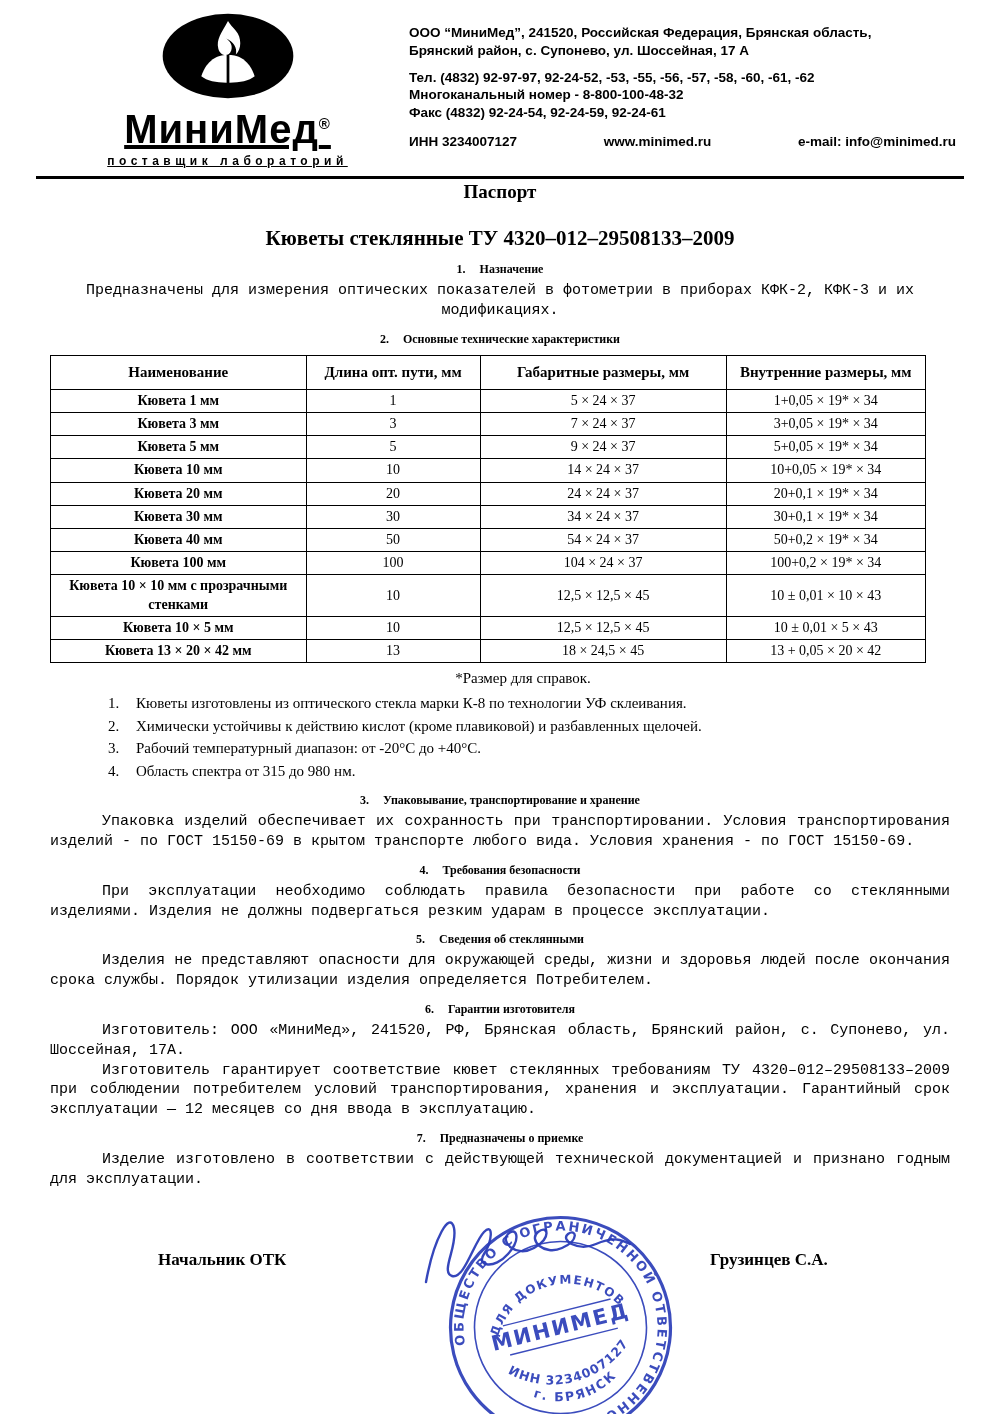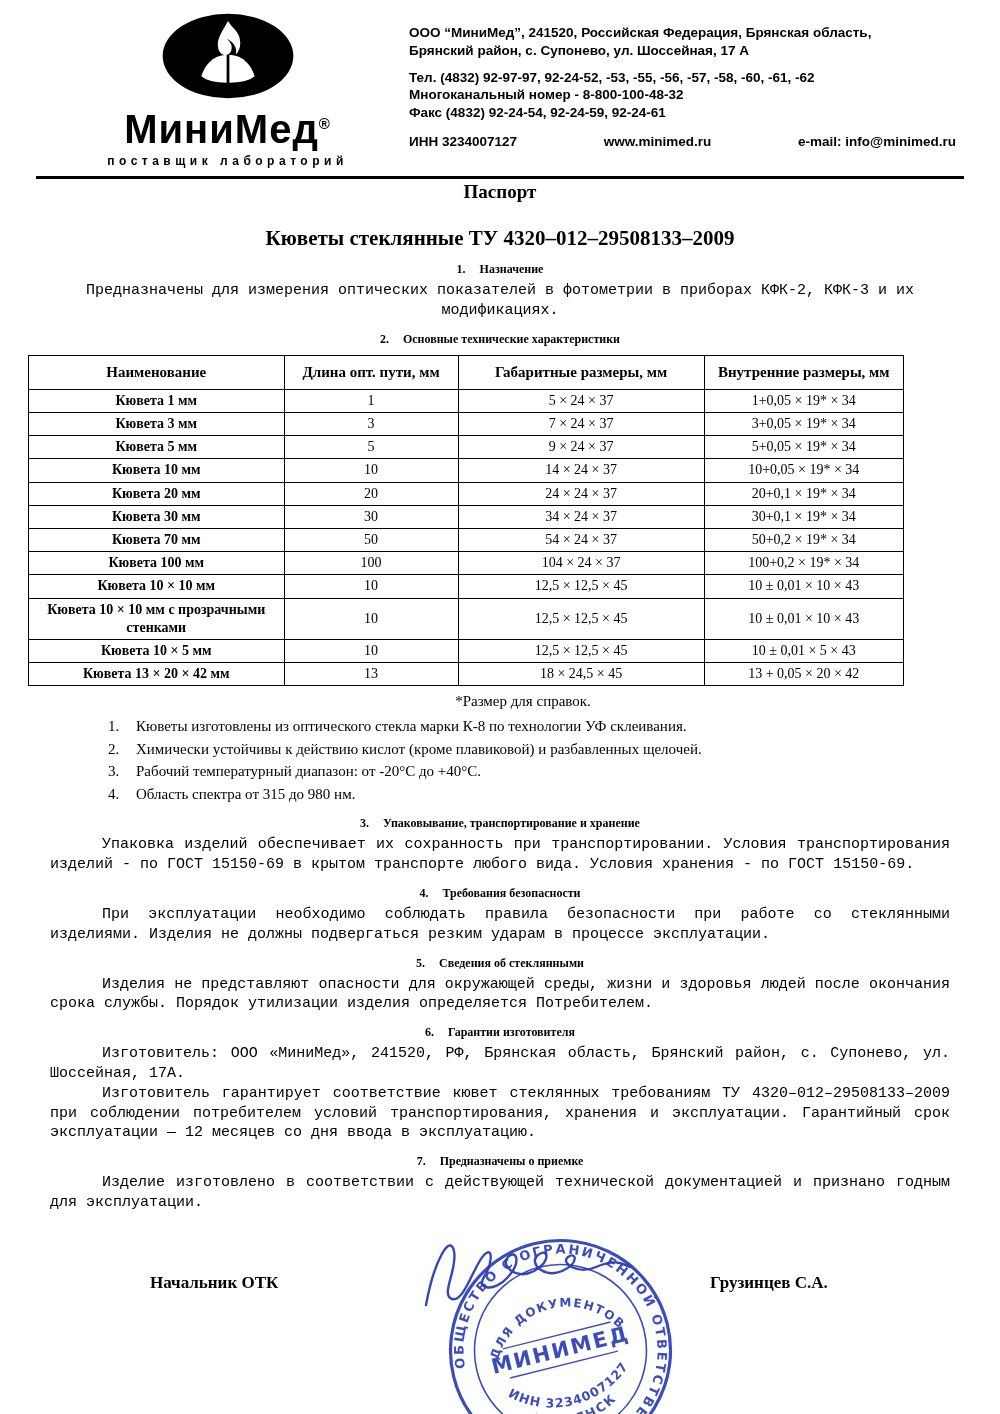--- a/index.html
+++ b/index.html
@@ -8,49 +8,49 @@
     width:1000px;
     height:1414px;
     margin:0 auto;
     background:#ffffff;
     color:#000;
     font-family:"Liberation Serif", serif;
     overflow:hidden;
   }
   
   .header{display:flex;align-items:flex-start;padding:10px 40px 0 90px;}
-  .logo{width:275px;flex:none;text-align:center;}
+  .logo{width:275px;flex:none;text-align:center;text-decoration:underline;}
   .brand{font-family:"Liberation Sans", sans-serif;font-weight:700;font-size:40px;line-height:44px;letter-spacing:1px;margin-top:-4px;white-space:nowrap;}
   .brand .reg{font-size:15px;vertical-align:super;font-weight:700;}
   .tagline{font-family:"Liberation Sans", sans-serif;font-weight:700;font-size:12px;letter-spacing:4.5px;margin-top:3px;white-space:nowrap;}
   .contact{margin-left:44px;padding-top:14px;flex:1;font-family:"Liberation Sans", sans-serif;font-weight:700;font-size:13.5px;line-height:1.32;}
   .contact .block-gap{height:9px;}
   .inn-row{display:flex;justify-content:space-between;margin-top:11px;padding-right:4px;}
   hr.rule{border:0;border-top:3px solid #000;margin:8px 36px 0 36px;}
   
   .doc-title{text-align:center;font-weight:700;font-size:19px;margin-top:2px;}
   .doc-subtitle{text-align:center;font-weight:700;font-size:21px;margin-top:23px;}
   .sec{text-align:center;font-weight:700;font-size:12px;margin:11px 0 4px 0;}
   .sec .sec-num{margin-right:14px;}
   .para{font-size:15px;line-height:1.32;margin:0 50px;text-align:justify;text-indent:52px;font-family:Liberation Mono, monospace;}
   .para.center{text-align:center;text-indent:0;}
   
-  table.spec{border-collapse:collapse;margin:8px auto 0 28px;width:876px;border:1.5px solid #000;}
+  table.spec{border-collapse:collapse;margin:8px auto 0 50px;width:876px;border:1.5px solid #000;}
   table.spec th{border:1px solid #000;font-size:15px;font-weight:700;text-align:center;padding:8px 4px;}
   table.spec td{border:1px solid #000;font-size:14px;text-align:center;padding:2px 5px;line-height:1.3;}
   table.spec td:first-child{font-weight:700;}
   .footnote{font-size:15px;margin:7px 8px 0 54px;text-align:center;}
   
   .notes{margin:5px 0 0 108px;padding:0;list-style:none;font-size:15px;line-height:1.5;}
   .notes li{display:flex;}
   .notes .n-num{width:28px;flex:none;}
   
   .sign-block{position:relative;height:250px;margin-top:14px;}
   .signer{position:absolute;font-weight:700;font-size:17px;top:46px;}
-  .signer.left{left:150px;}
+  .signer.left{left:158px;}
   .signer.right{left:710px;}
   .stamp-wrap{position:absolute;left:443px;top:6px;opacity:.92;}
   .sig-wrap{position:absolute;left:420px;top:-6px;opacity:.95;}
   svg text{font-family:"DejaVu Sans", sans-serif;}
 </style>
 </head>
 <body>
 
 <div class="page">
 
@@ -135,36 +135,30 @@
           <td>24 × 24 × 37</td>
           <td>20+0,1 × 19* × 34</td>
         </tr>
         <tr>
           <td>Кювета 30 мм</td>
           <td>30</td>
           <td>34 × 24 × 37</td>
           <td>30+0,1 × 19* × 34</td>
         </tr>
         <tr>
-          <td>Кювета 70 мм</td>
+          <td>Кювета 40 мм</td>
           <td>50</td>
           <td>54 × 24 × 37</td>
           <td>50+0,2 × 19* × 34</td>
         </tr>
         <tr>
           <td>Кювета 100 мм</td>
           <td>100</td>
           <td>104 × 24 × 37</td>
           <td>100+0,2 × 19* × 34</td>
-        </tr>
-        <tr>
-          <td>Кювета 10 × 10 мм</td>
-          <td>10</td>
-          <td>12,5 × 12,5 × 45</td>
-          <td>10 ± 0,01 × 10 × 43</td>
         </tr>
         <tr>
           <td>Кювета 10 × 10 мм с прозрачными стенками</td>
           <td>10</td>
           <td>12,5 × 12,5 × 45</td>
           <td>10 ± 0,01 × 10 × 43</td>
         </tr>
         <tr>
           <td>Кювета 10 × 5 мм</td>
           <td>10</td>

